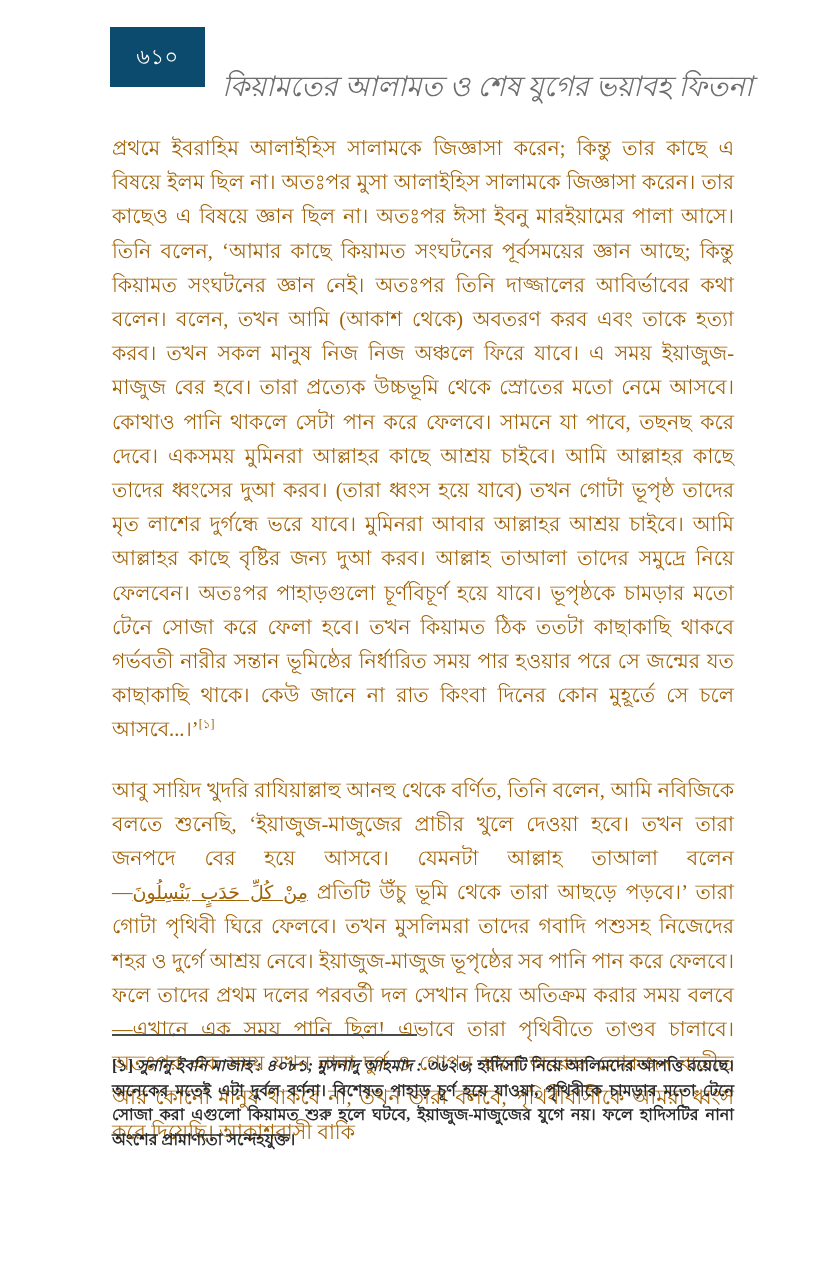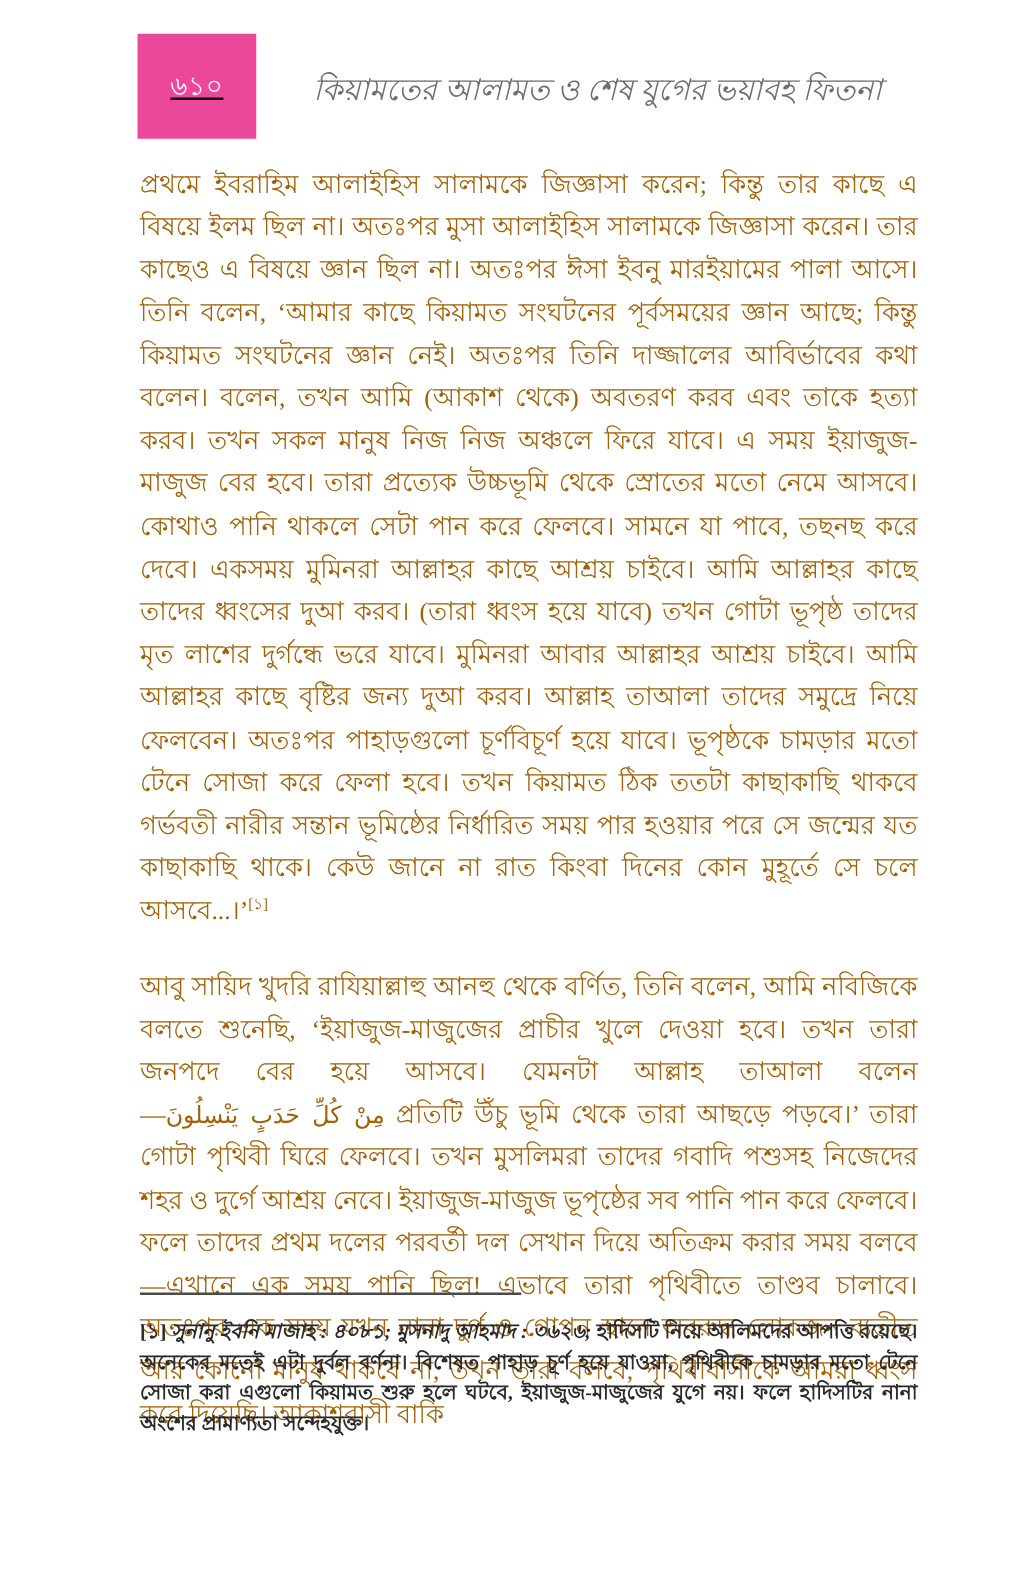--- a/index.html
+++ b/index.html
@@ -30,45 +30,44 @@
     top: 0;
     width: 822px;
     height: 120px;
   }
 
   .folio-box {
     position: absolute;
     left: 110px;
     top: 27px;
     width: 95px;
-    height: 84px;
-    background: #ec4899;
+    height: 60px;
+    background: #0c4a6e;
     display: flex;
     align-items: center;
     justify-content: center;
-    text-decoration: underline;
   }
 
   .folio-number {
     color: #ffffff;
     font-family: "Liberation Serif", "DejaVu Serif", serif;
     font-size: 21px;
     line-height: 1;
     letter-spacing: 0.5px;
   }
 
   .head-title {
     position: absolute;
     left: 222px;
-    top: 58px;
+    top: 72px;
     width: 512px;
     text-align: center;
     color: #6e6e6e;
     font-style: italic;
-    font-size: 24px;
+    font-size: 28px;
     line-height: 30px;
     white-space: nowrap;
   }
 
   
   .text-column {
     position: absolute;
     left: 112px;
     top: 131px;
     width: 622px;
@@ -88,20 +87,21 @@
   .para + .para {
     margin-top: 26px;
   }
 
   .arabic {
     font-family: "DejaVu Sans", "Liberation Sans", sans-serif;
     font-size: 19px;
     direction: rtl;
     unicode-bidi: isolate;
     white-space: nowrap;
+    text-decoration: underline;
   }
 
   .fn-ref {
     font-size: 12px;
     vertical-align: super;
     line-height: 0;
   }
 
   
   .footnote-area {

